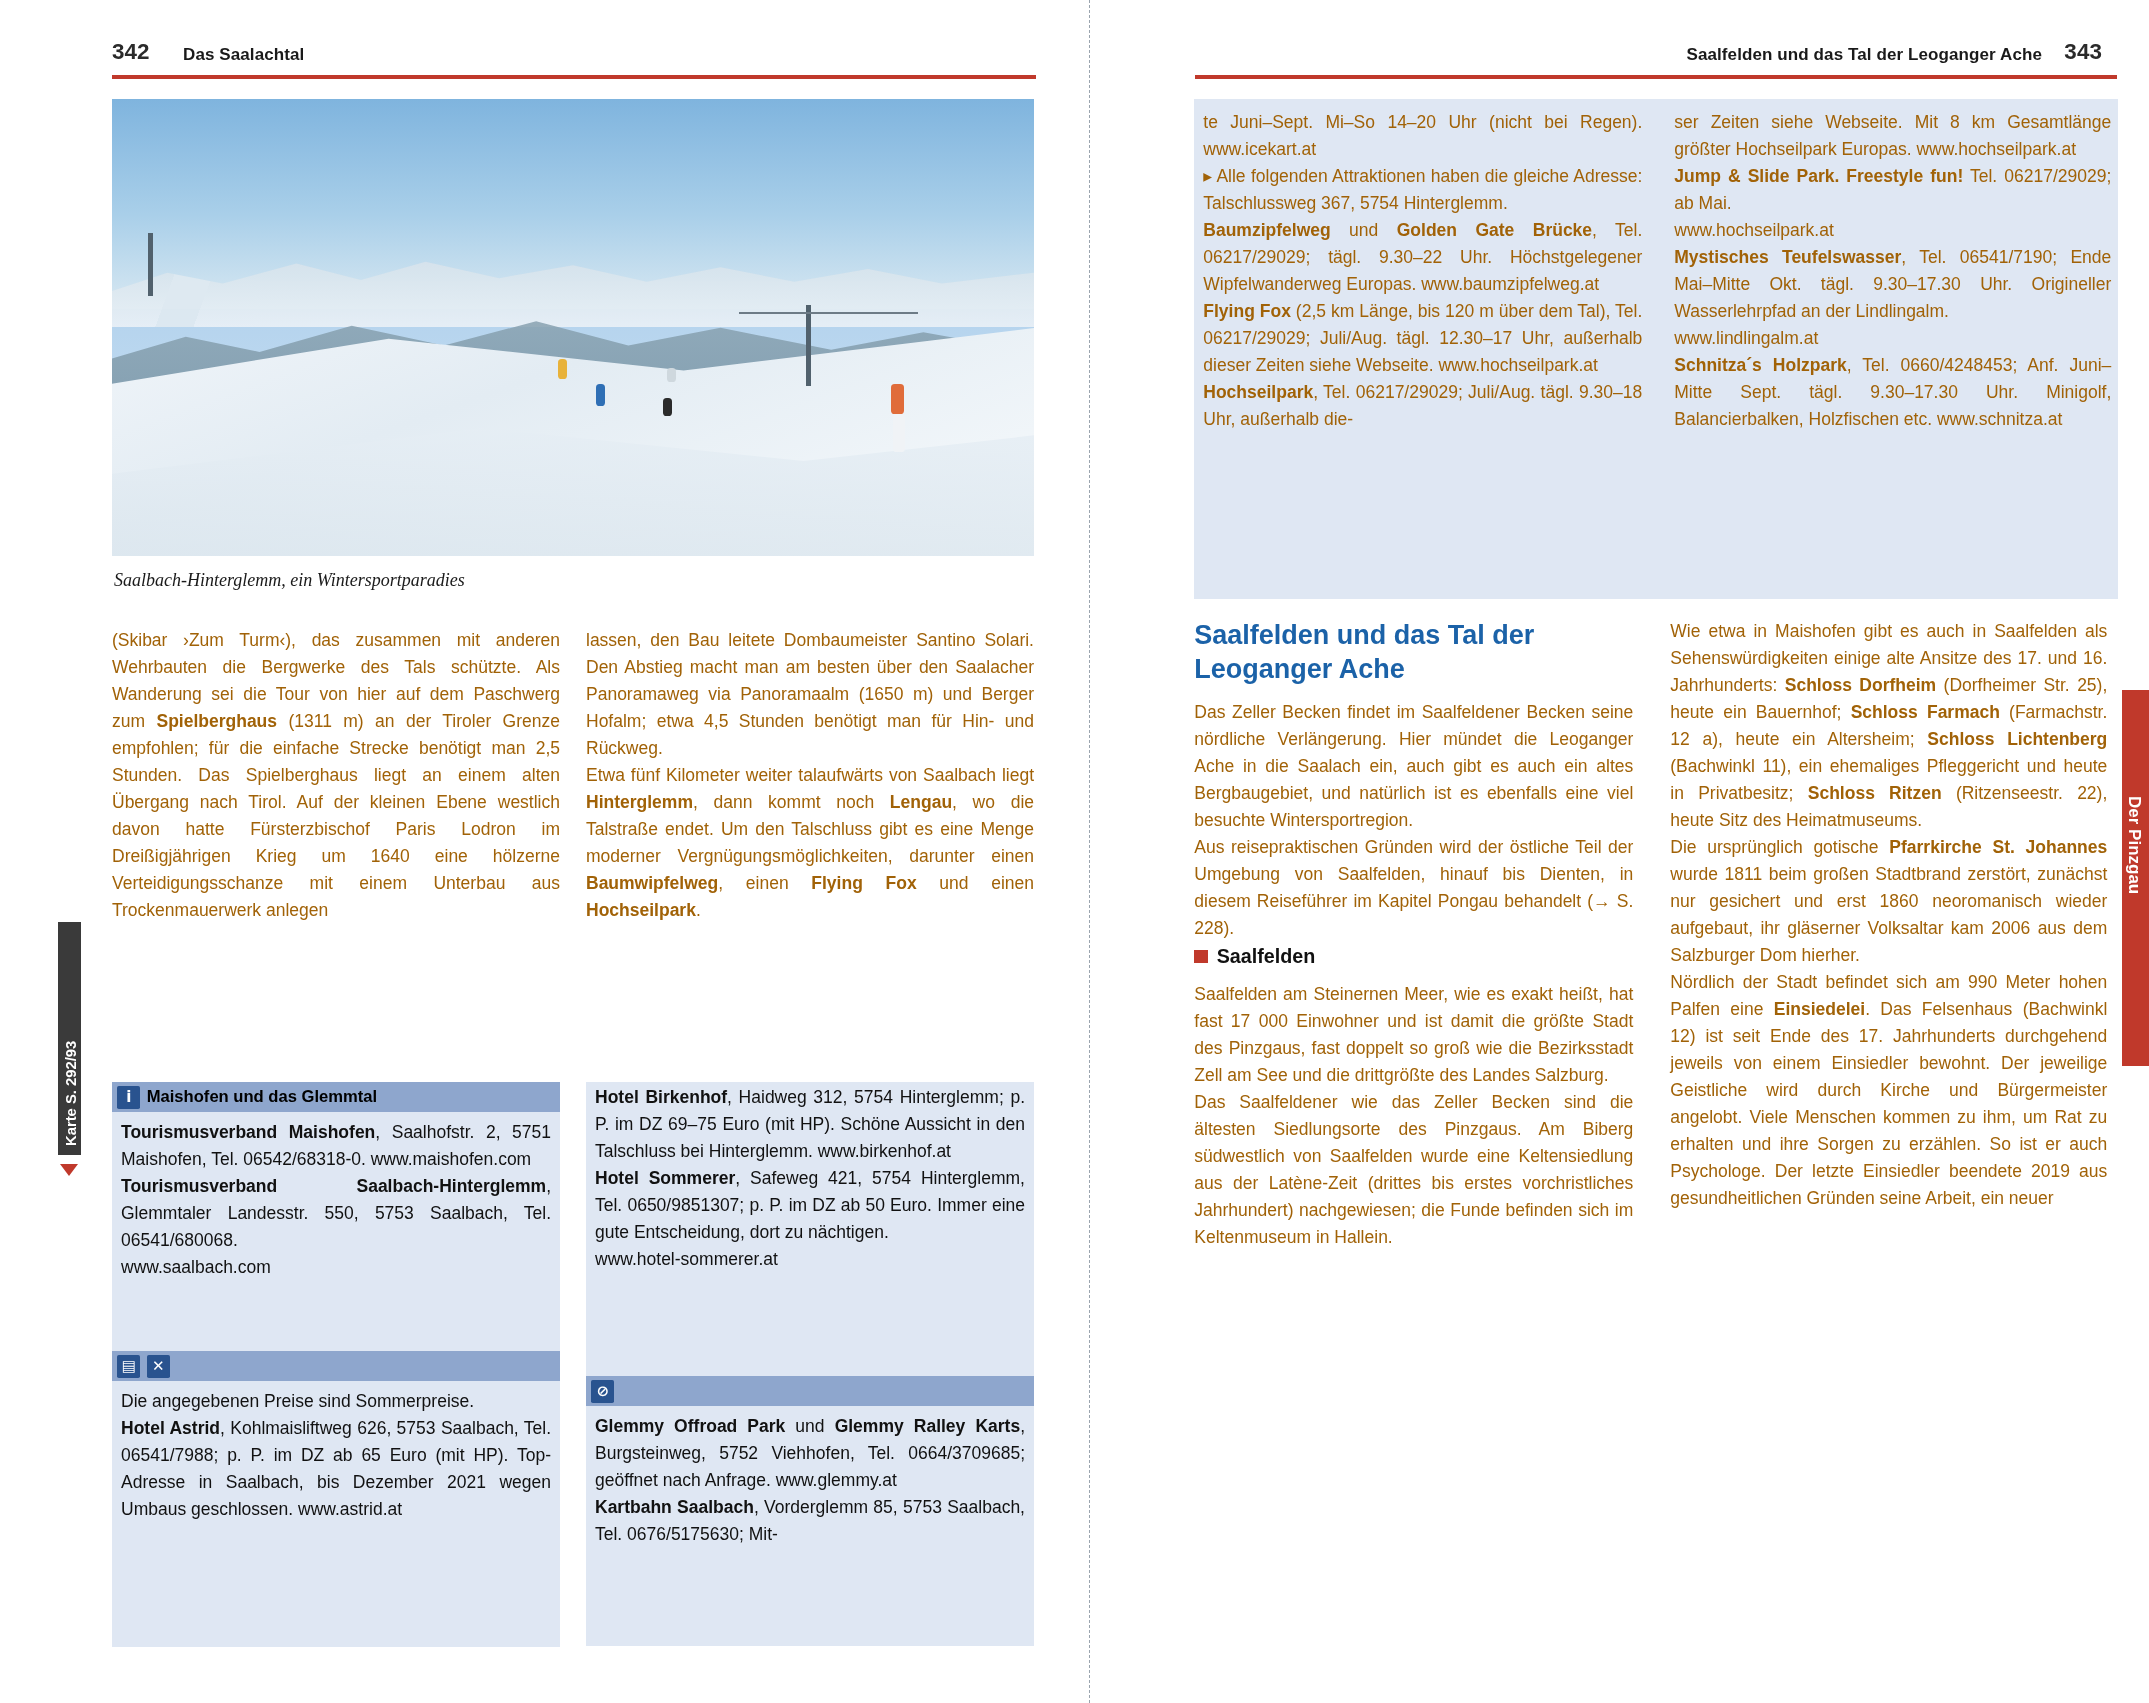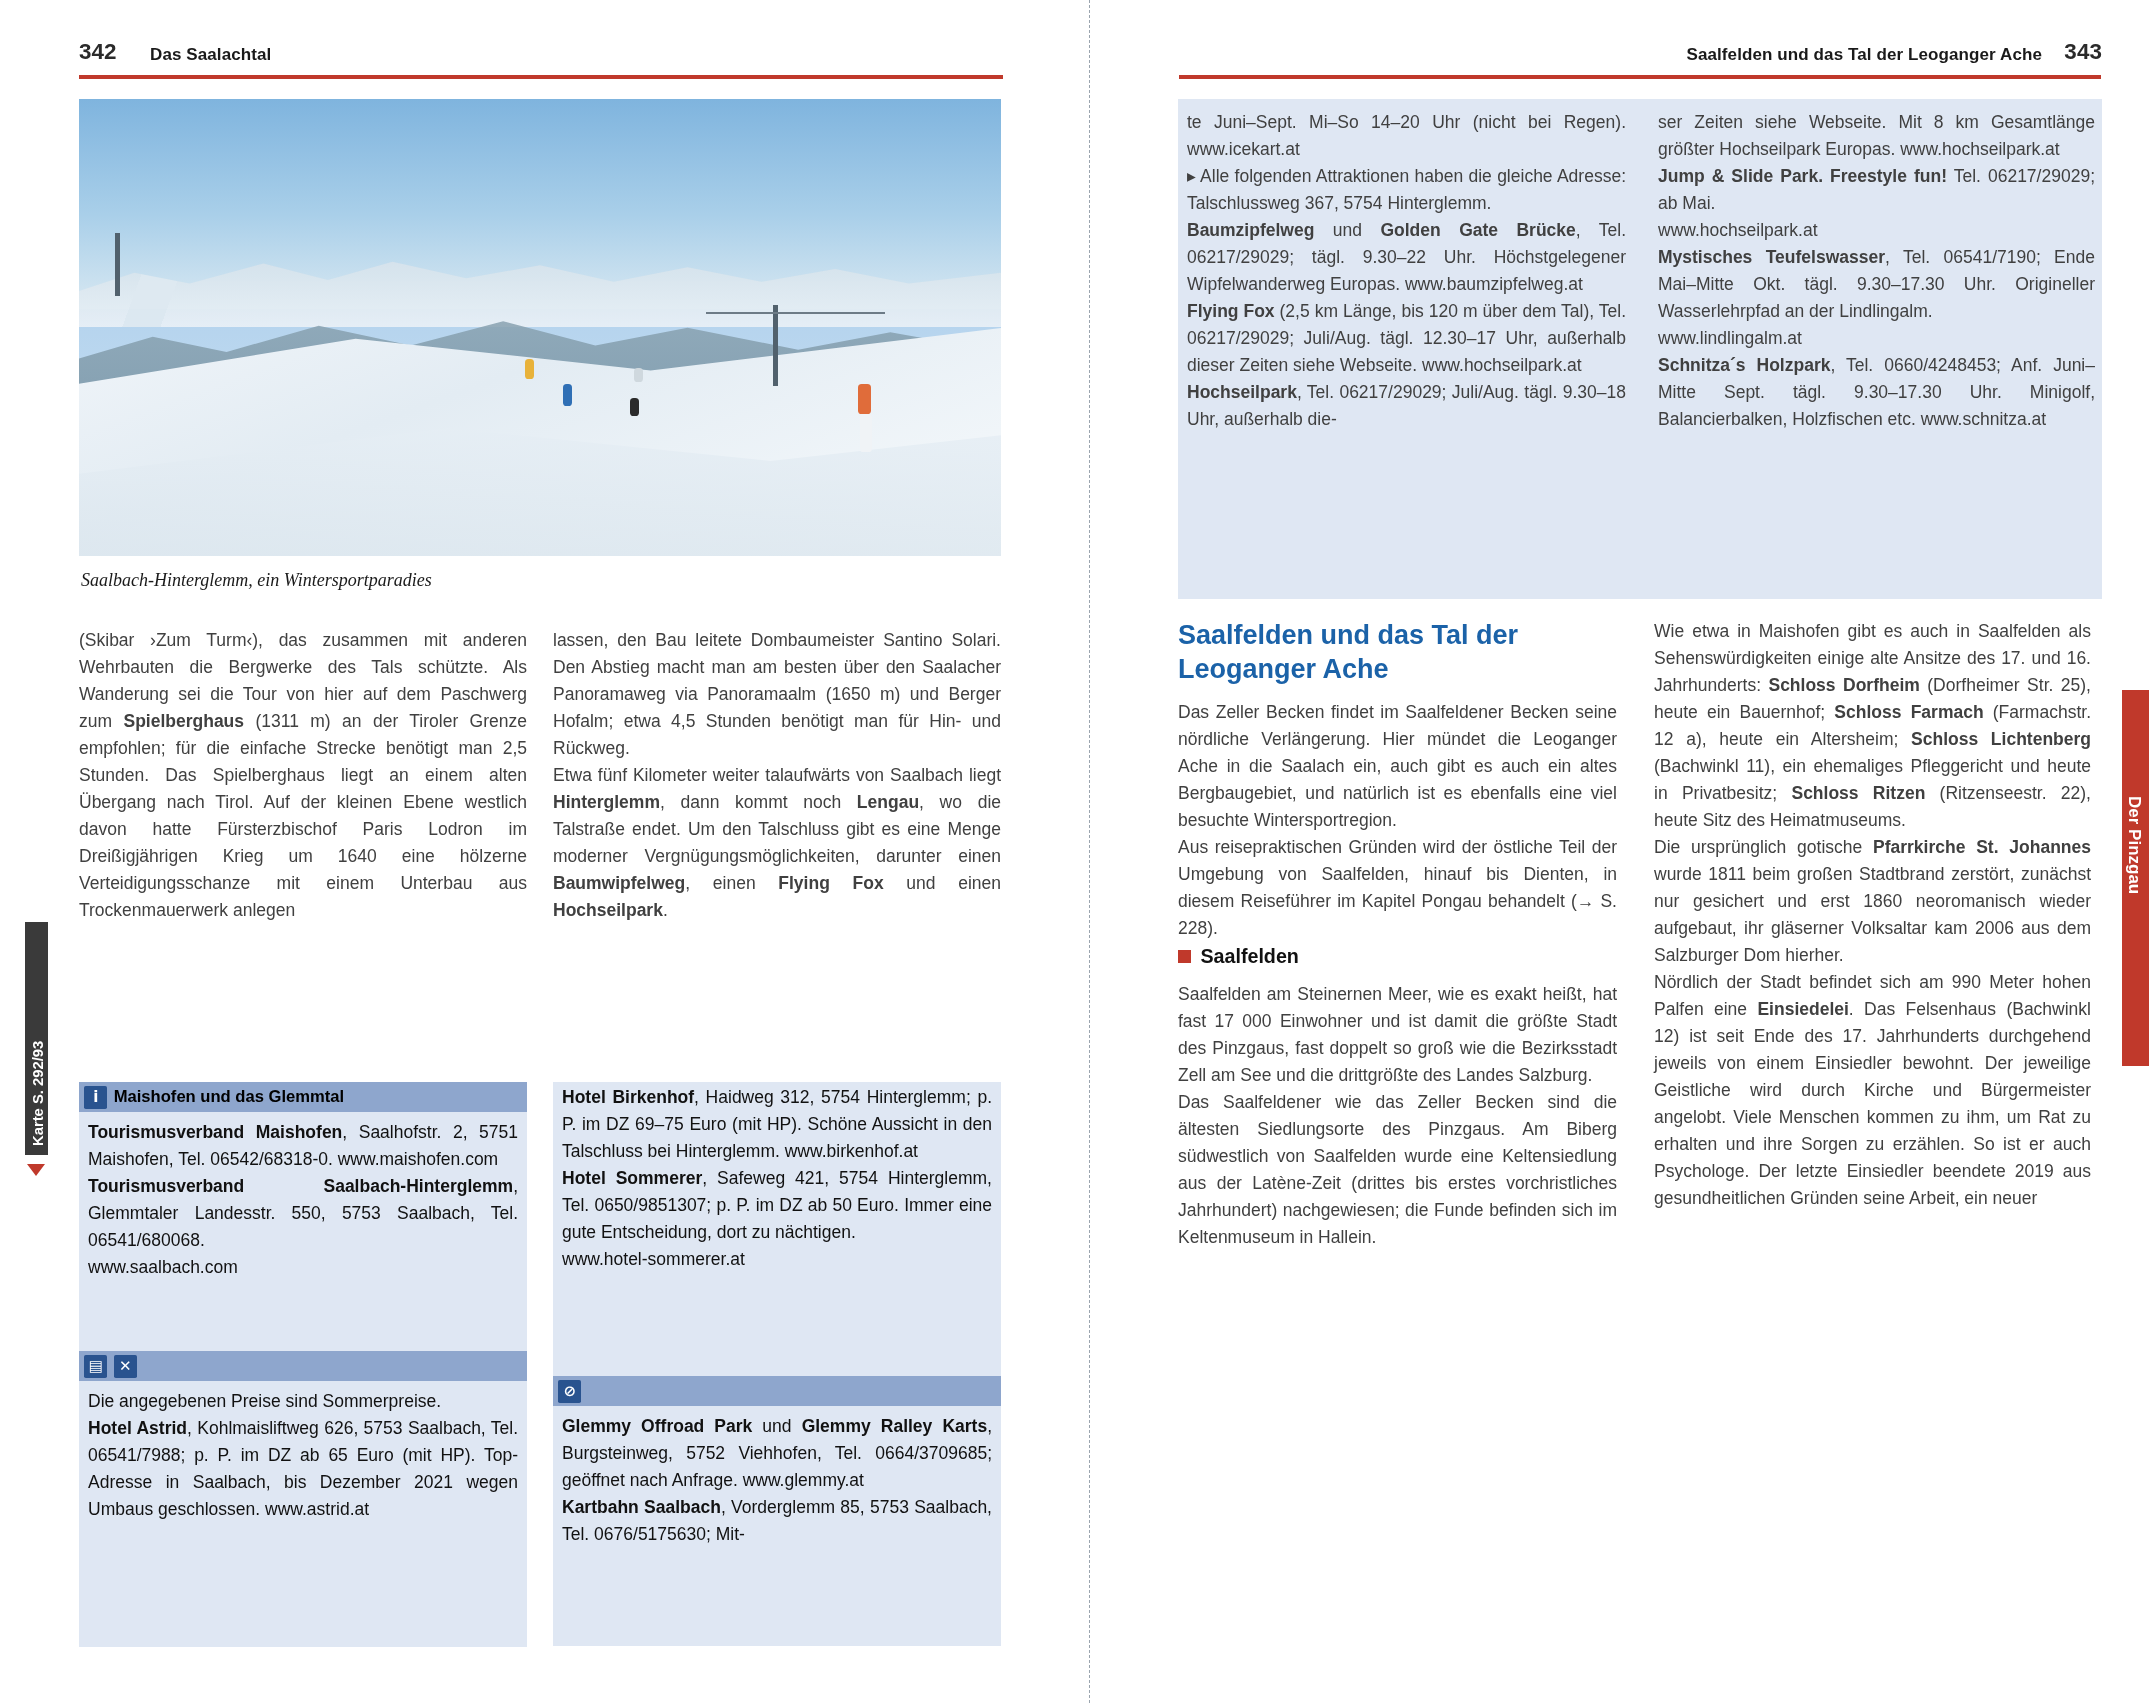--- a/index.html
+++ b/index.html
@@ -8,21 +8,21 @@
     width: 2149px;
     height: 1703px;
     background: #ffffff;
     font-family: "Liberation Sans", sans-serif;
     color: #111;
     position: relative;
     overflow: hidden;
   }
 
   
-  .spread { position: absolute; inset: 0; display: flex; }
+  .spread { position: absolute; inset: 0; display: flex; padding-left: 33px; }
   .page { position: relative; height: 100%; }
   .page-left  { width: 1088px; }
   .page-right { width: 1061px; }
 
   
   .gutter {
     position: absolute;
     left: 1089px; top: 0; bottom: 0;
     width: 0;
     border-left: 1.8px dashed #9aa4ae;
@@ -106,21 +106,21 @@
     font-size: 18px;
     color: #1a1a1a;
   }
 
   
   .col {
     position: absolute;
     font-size: 17.5px;
     line-height: 27px;
     text-align: justify;
-    color: #404040;
+    color: #a16207;
     -webkit-hyphens: auto; hyphens: auto;
   }
   b { font-weight: bold; }
 
   .l-col1 { left: 79px;  top: 627px; width: 448px; }
   .l-col2 { left: 553px; top: 627px; width: 448px; }
 
   
   .infobox {
     position: absolute;

